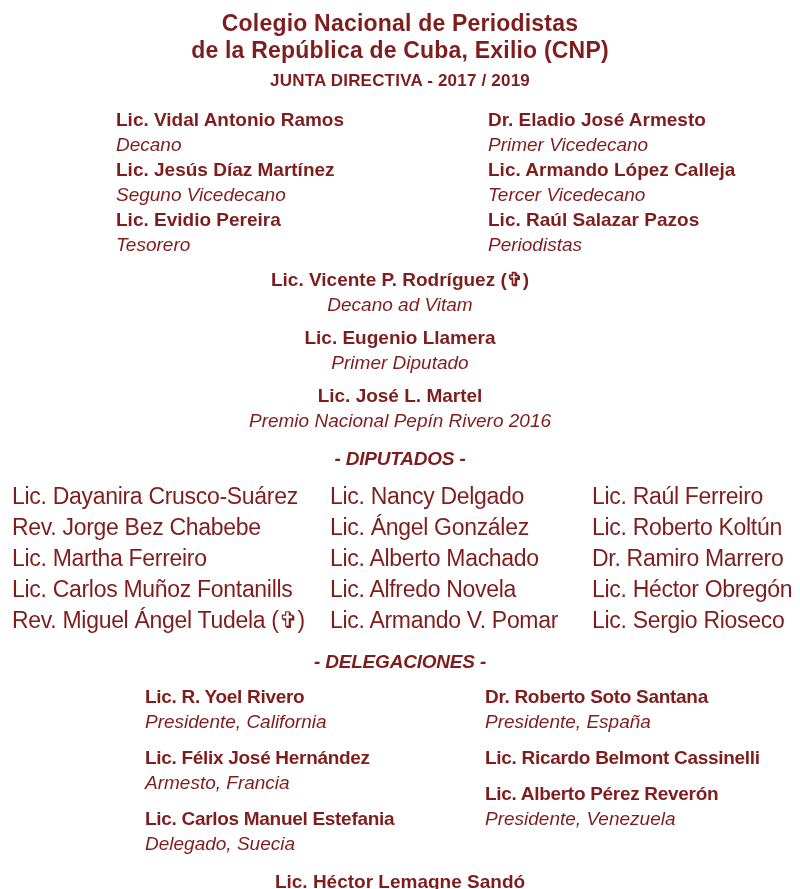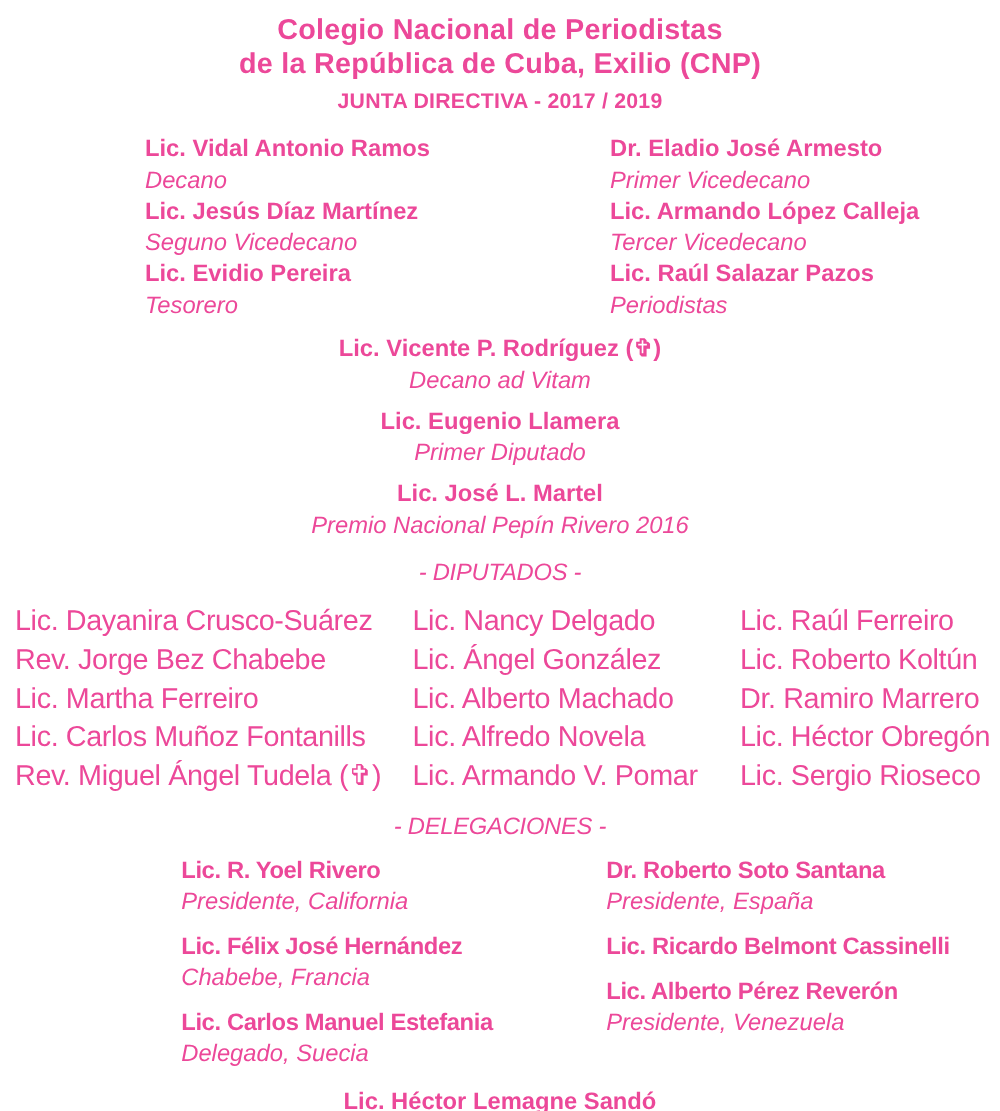--- a/index.html
+++ b/index.html
@@ -1,21 +1,21 @@
 <!DOCTYPE html>
 <html><head>
 <meta charset="utf-8">
 <style>
   html, body { margin: 0; padding: 0; background: #ffffff; }
   .page {
     width: 800px;
     height: 889px;
     box-sizing: border-box;
     background: #ffffff;
-    color: #ec4899;
+    color: #7f1d1d;
     font-family: "Liberation Sans", sans-serif;
     overflow: hidden;
     padding-top: 10px;
   }
   
   .title-block { text-align: center; }
   .title-line {
     font-size: 23px;
     font-weight: 700;
     line-height: 27px;
@@ -36,21 +36,21 @@
   }
   .entry-name { font-weight: 700; font-size: 19px; line-height: 25px; }
   .entry-role { font-style: italic; font-size: 19px; line-height: 25px; }
   
   .honorary { margin-top: 10px; text-align: center; }
   .honorary .pair { margin-bottom: 8px; }
   
   .section-heading {
     text-align: center;
     font-size: 19px;
-    font-weight: 400;
+    font-weight: 700;
     font-style: italic;
     margin-top: 15px;
     margin-bottom: 11px;
     letter-spacing: -0.2px;
   }
   
   .diputados-grid {
     margin-left: 12px;
     display: grid;
     grid-template-columns: 318px 262px 208px;
@@ -146,21 +146,21 @@
   <div>
     <div class="section-heading">- DELEGACIONES -</div>
     <div class="delegaciones-grid">
       <div>
         <div class="pair">
           <div class="entry-name deleg-name">Lic. R. Yoel Rivero</div>
           <div class="entry-role">Presidente, California</div>
         </div>
         <div class="pair">
           <div class="entry-name deleg-name">Lic. Félix José Hernández</div>
-          <div class="entry-role">Chabebe, Francia</div>
+          <div class="entry-role">Armesto, Francia</div>
         </div>
         <div class="pair">
           <div class="entry-name deleg-name">Lic. Carlos Manuel Estefania</div>
           <div class="entry-role">Delegado, Suecia</div>
         </div>
       </div>
       <div>
         <div class="pair">
           <div class="entry-name deleg-name">Dr. Roberto Soto Santana</div>
           <div class="entry-role">Presidente, España</div>

